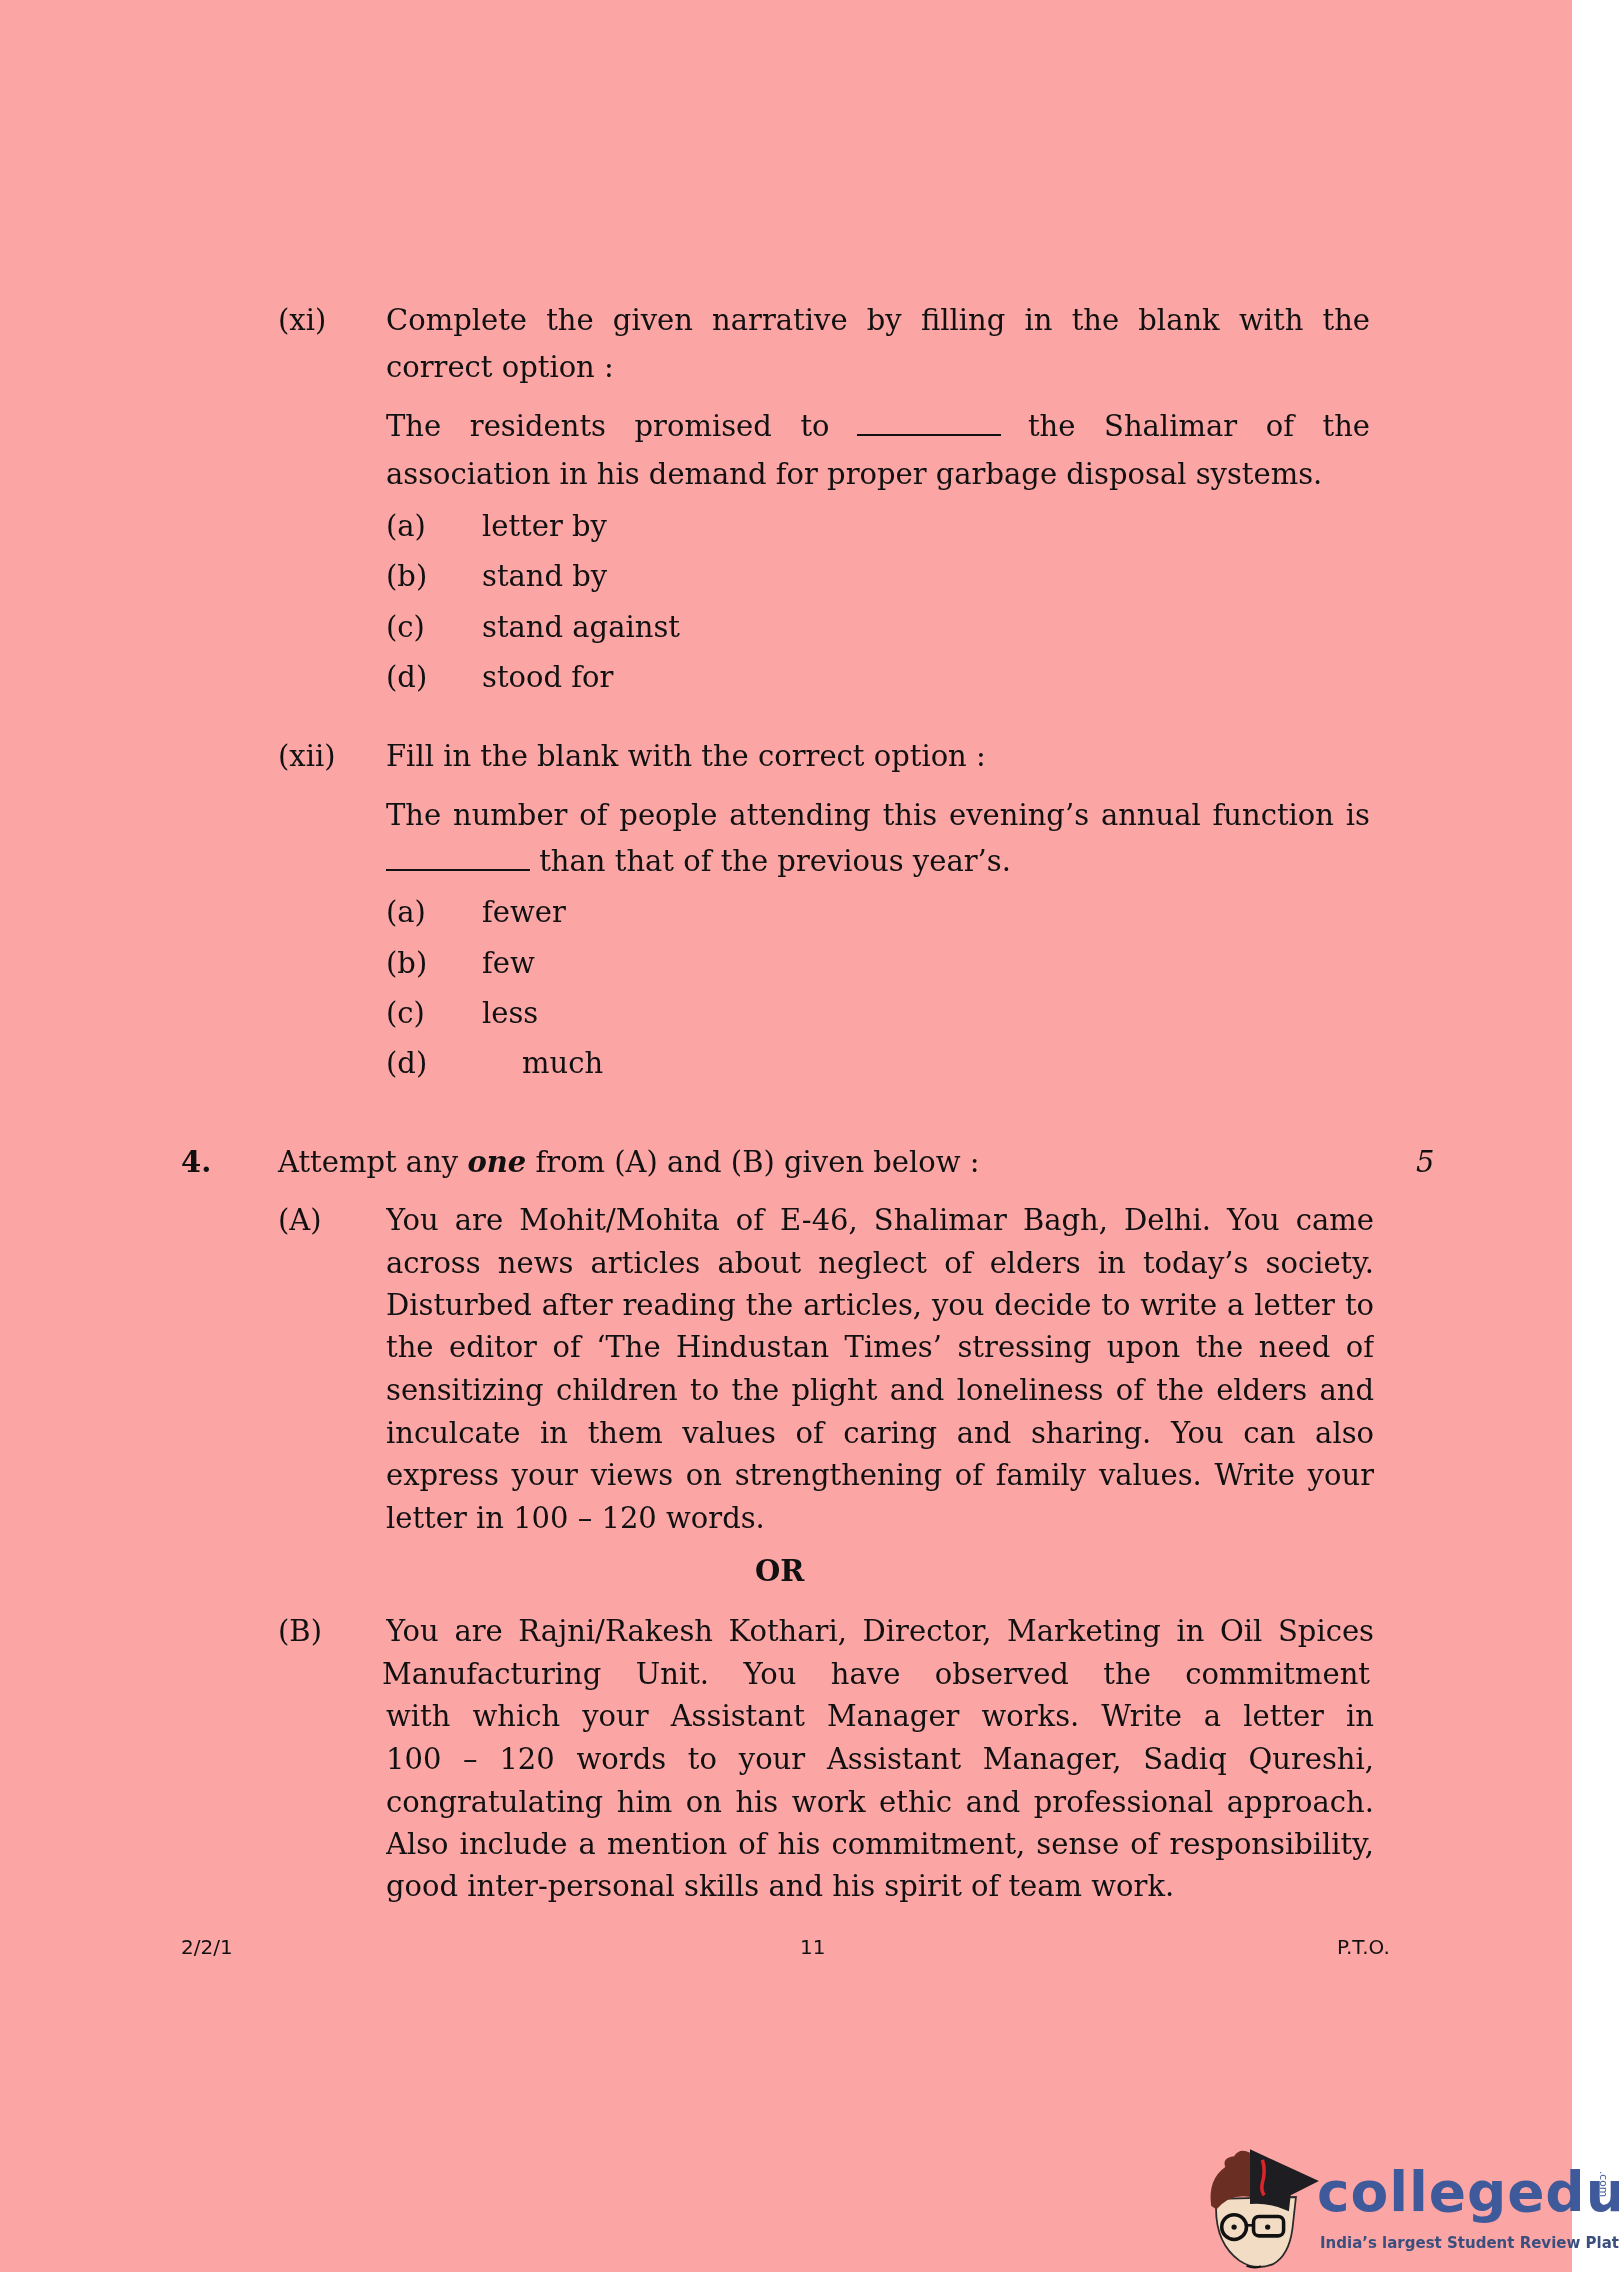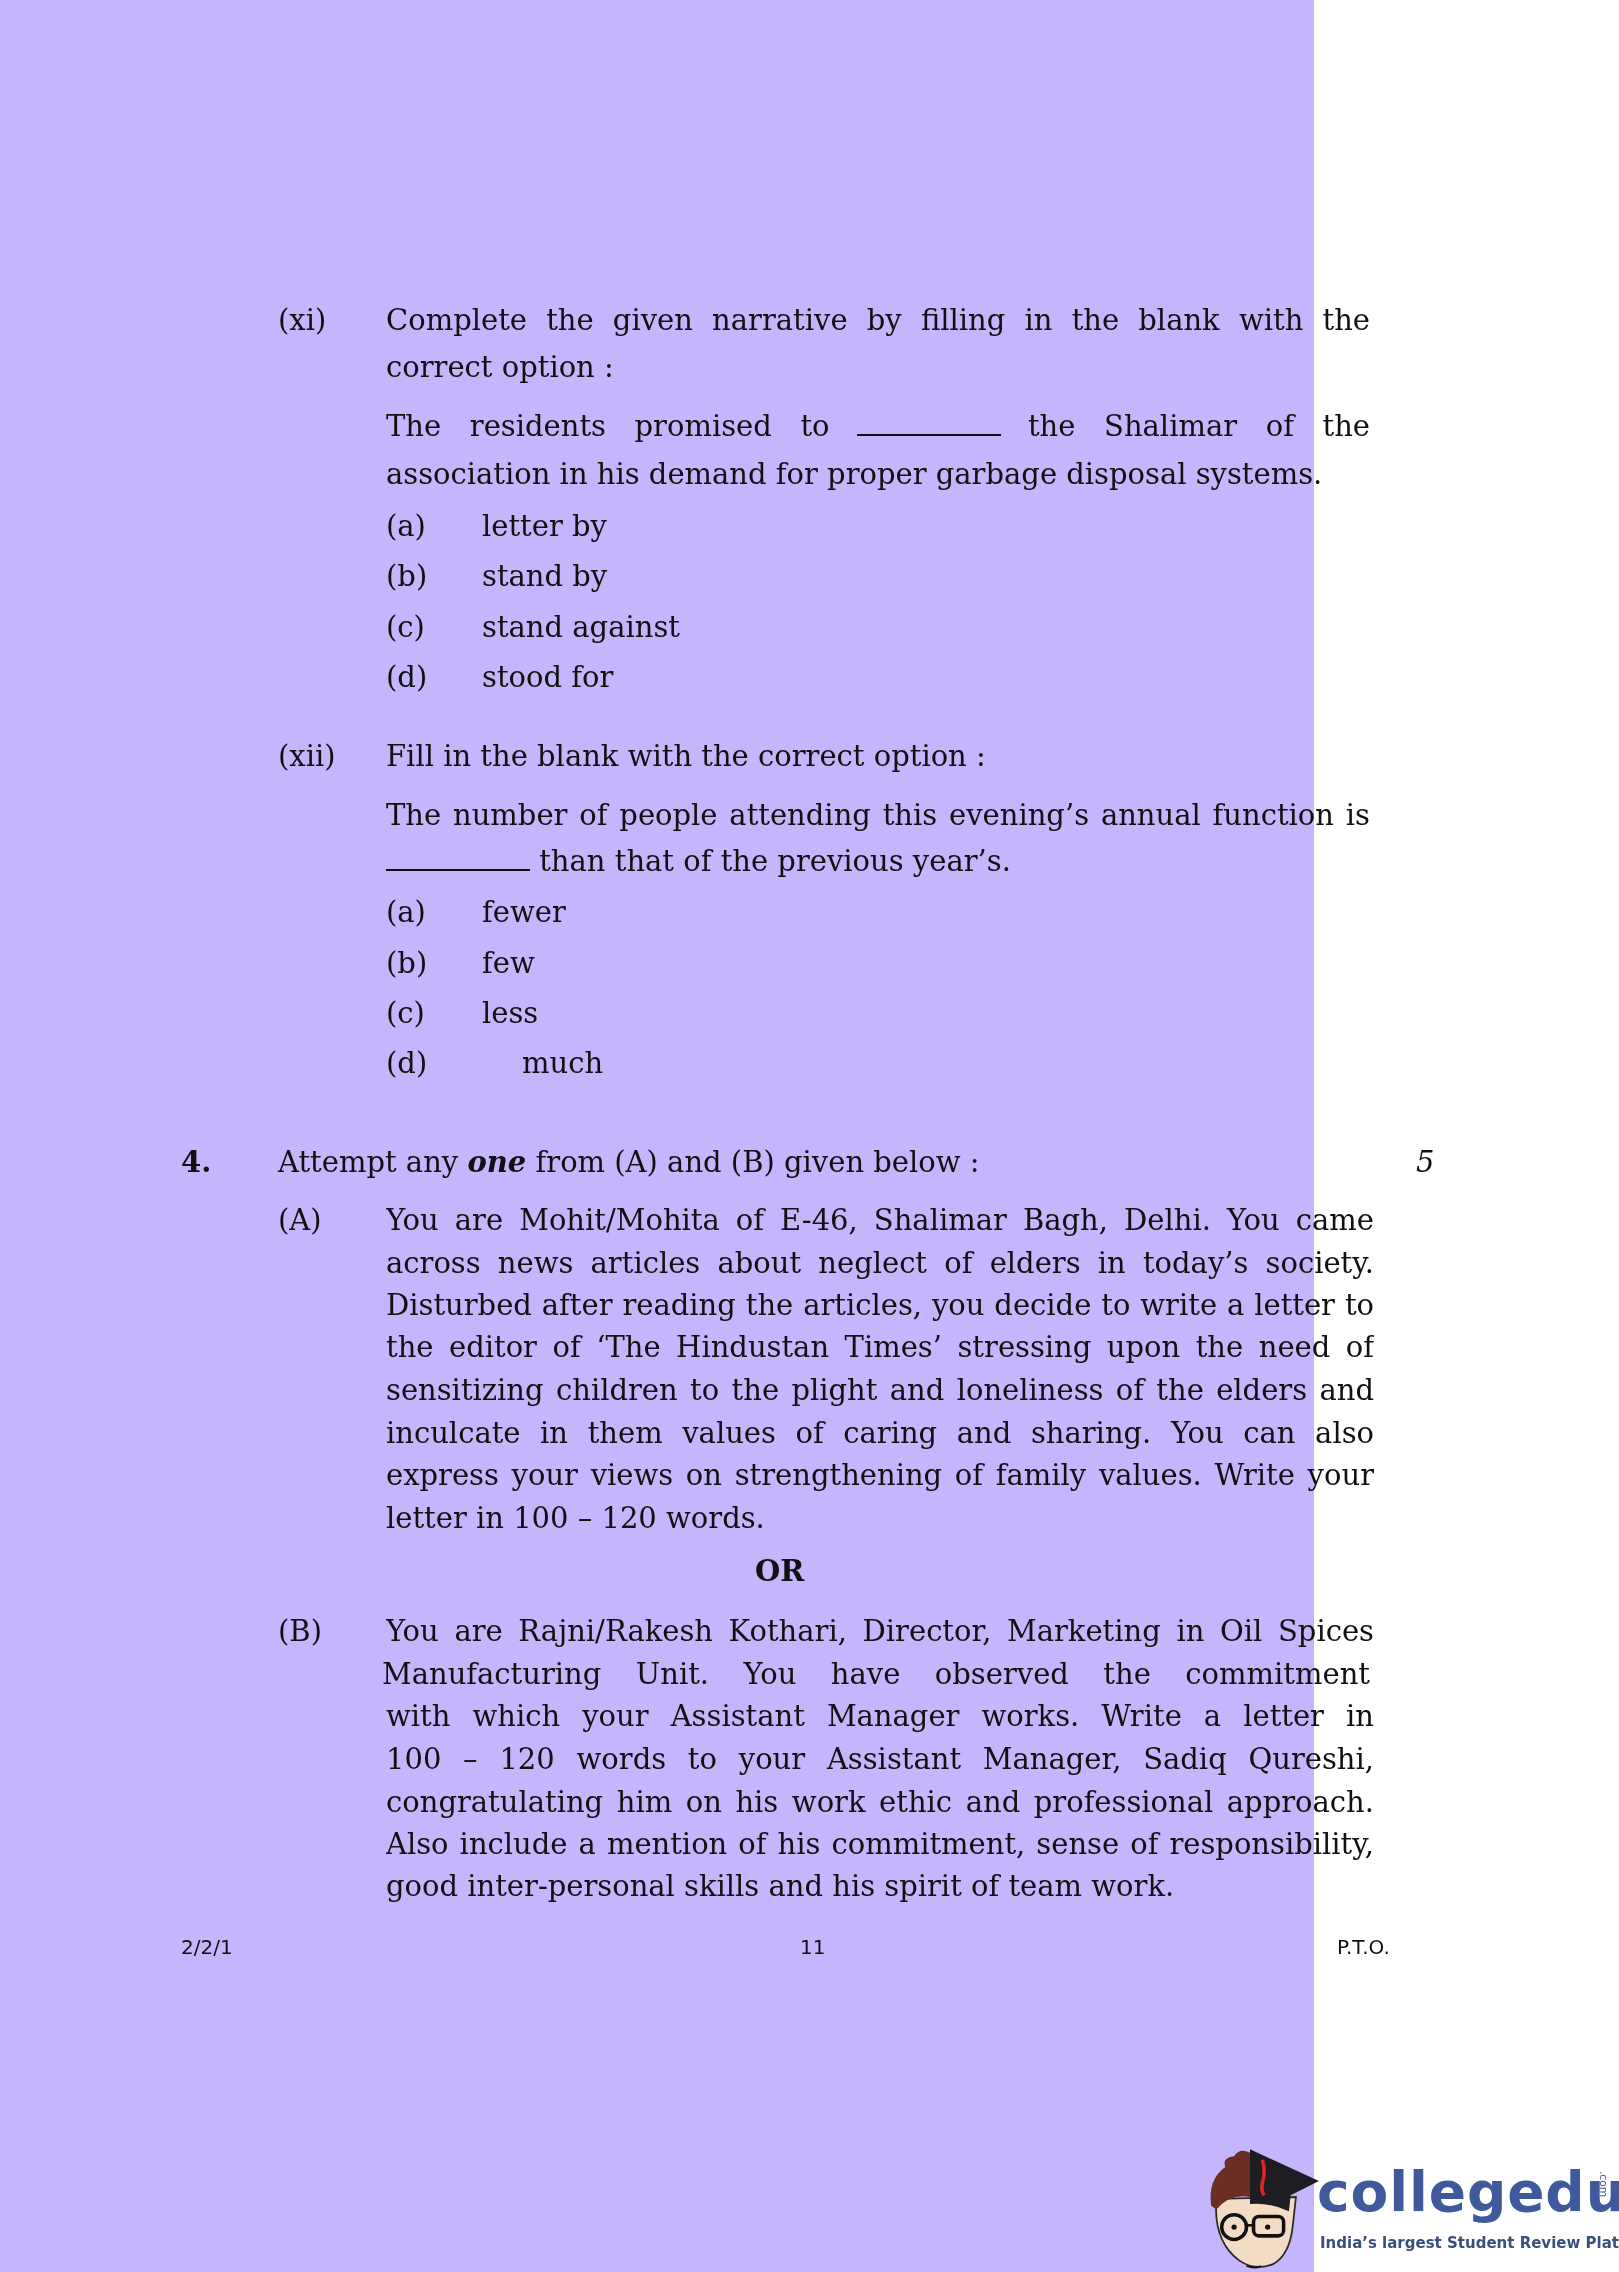--- a/index.html
+++ b/index.html
@@ -1,18 +1,18 @@
 <!DOCTYPE html>
 <html style="font-size:14px"><head>
 <meta charset="utf-8">
 <style>
   html, body { margin: 0; padding: 0; background: #ffffff; }
   body { width: 1620px; height: 2273px; position: relative; overflow: hidden;
          font-family: "DejaVu Serif", "Liberation Serif", serif; color: #111; }
-  .page { position: absolute; left: 0; top: 0; width: 1314px; height: 2273px; background: #c4b5fd; }
+  .page { position: absolute; left: 0; top: 0; width: 1572px; height: 2273px; background: #fca5a5; }
   .qnum, .sublabel, .optlabel, .line, .opttext, .marks, .orline, .footer-item {
     position: absolute; white-space: nowrap; font-size: 29px; line-height: 35px;
   }
   .qnum { font-weight: bold; }
   .line.just { text-align: justify; text-align-last: justify; white-space: normal; overflow: hidden; height: 35px; }
   .blank { display: inline-block; width: 144px; border-bottom: 2.2px solid #111; height: 25px; vertical-align: baseline; }
   .marks { font-style: italic; }
   .orline { font-weight: bold; }
   .emph { font-weight: bold; font-style: italic; }
   .footer-item { font-family: "DejaVu Sans", "Liberation Sans", sans-serif; font-size: 20px; }

